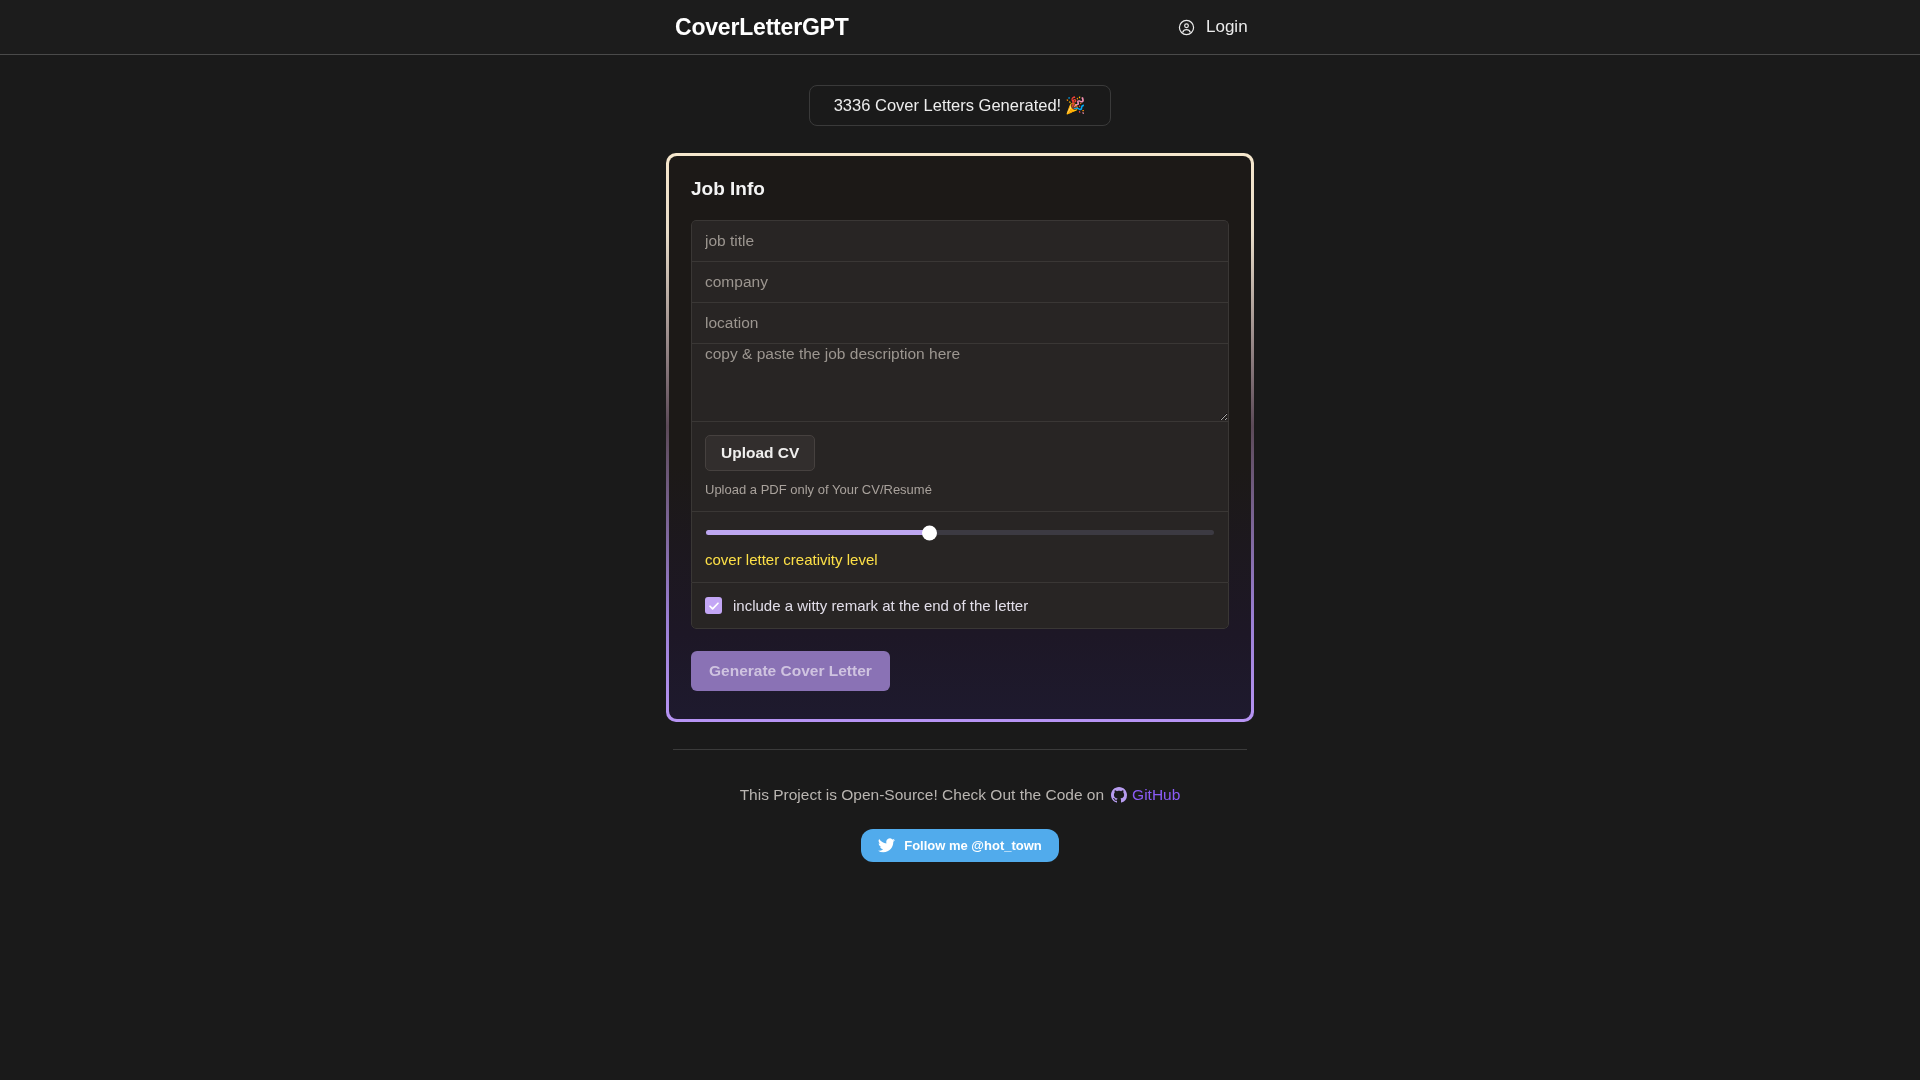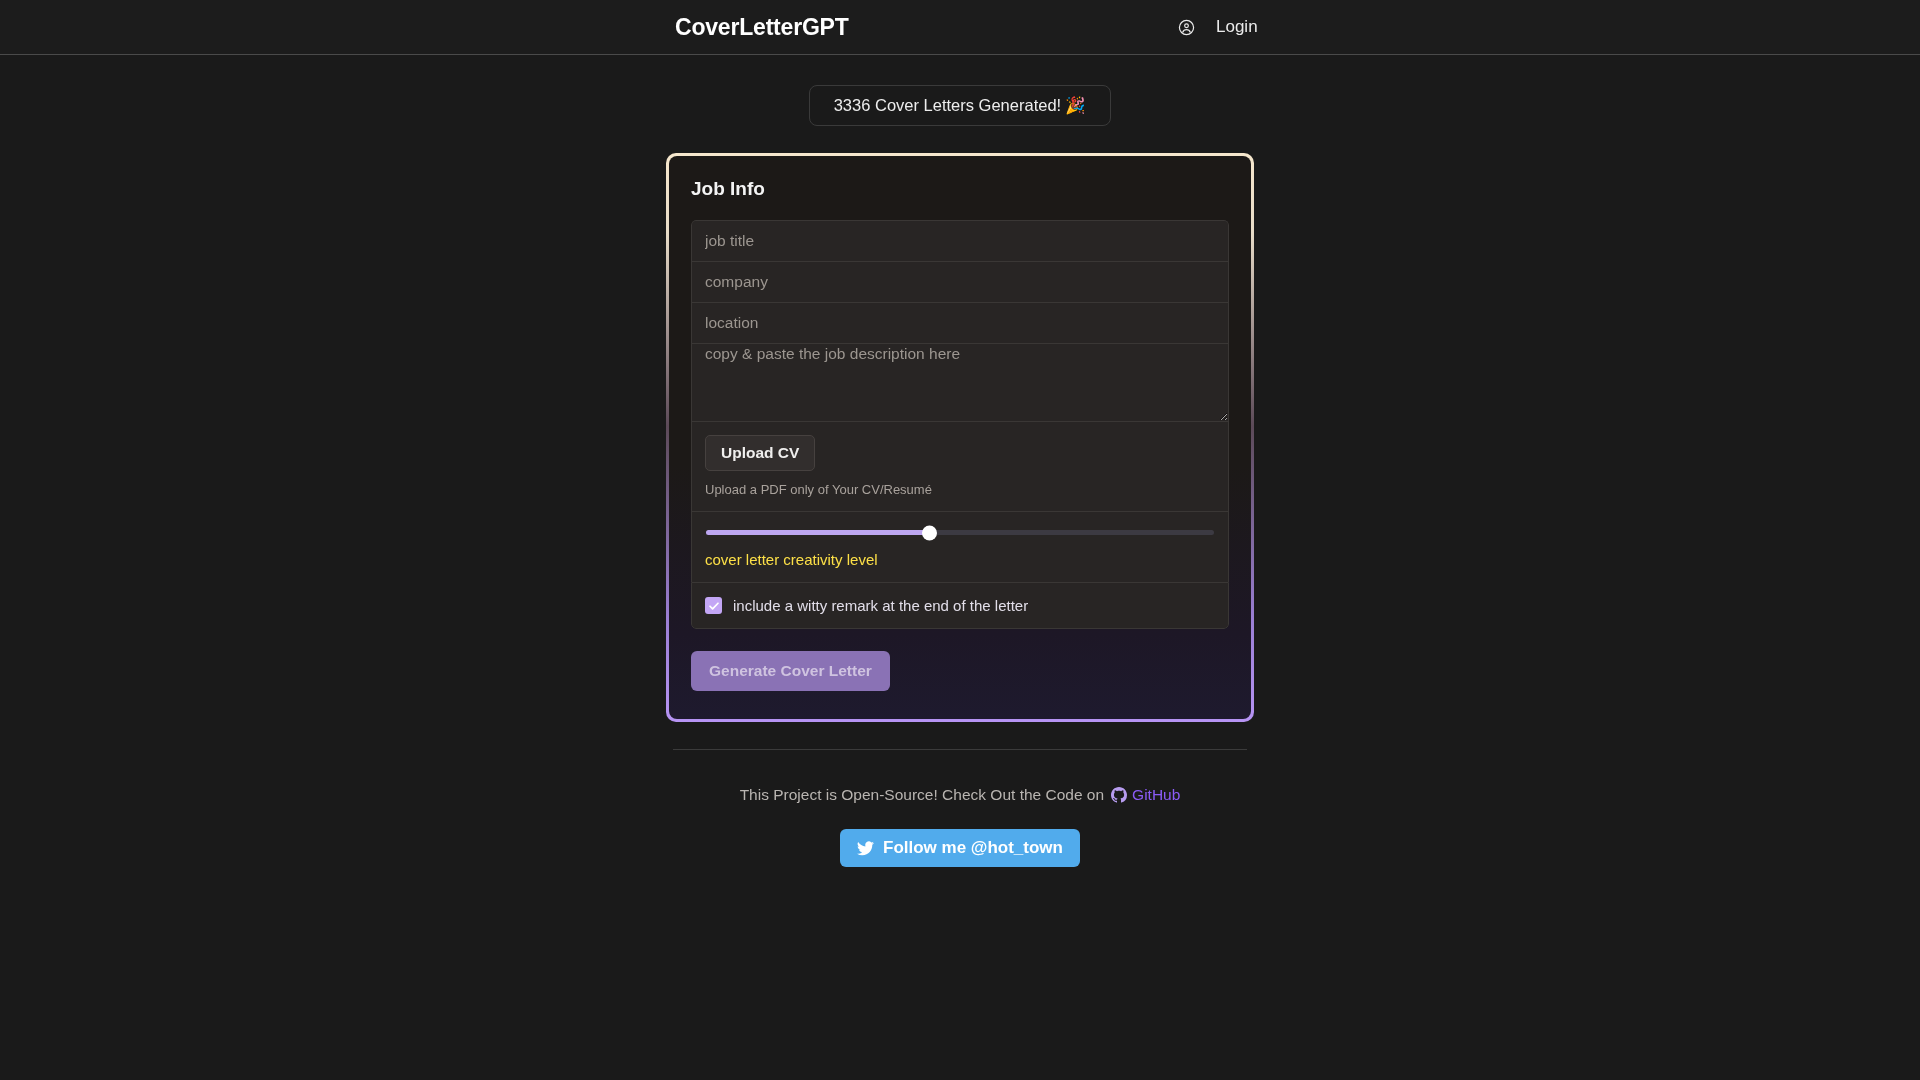--- a/index.html
+++ b/index.html
@@ -27,21 +27,21 @@
     font-size: 23px;
     font-weight: bold;
     color: #ffffff;
     letter-spacing: -0.2px;
   }
   .login-btn {
     position: absolute;
     left: 1178px;
     display: flex;
     align-items: center;
-    gap: 21px;
+    gap: 11px;
     color: #ebebeb;
     font-size: 17px;
     cursor: pointer;
   }
   .login-btn svg { display: block; }
 
   
   .counter-wrap {
     display: flex;
     justify-content: center;
@@ -228,28 +228,28 @@
     margin-right: 2px;
   }
   .twitter-wrap {
     display: flex;
     justify-content: center;
     margin-top: 22px;
   }
   .twitter-btn {
     background: #51abec;
     border: none;
-    border-radius: 6px;
+    border-radius: 12px;
     padding: 9px 17px;
     display: flex;
     align-items: center;
     gap: 9px;
     color: #ffffff;
     font-family: "Liberation Sans", sans-serif;
-    font-size: 17px;
+    font-size: 13px;
     font-weight: bold;
     cursor: pointer;
   }
   .twitter-btn svg { display: block; }
 </style>
 </head>
 <body>
 
 <div class="header">
   <div class="header-title">CoverLetterGPT</div>

